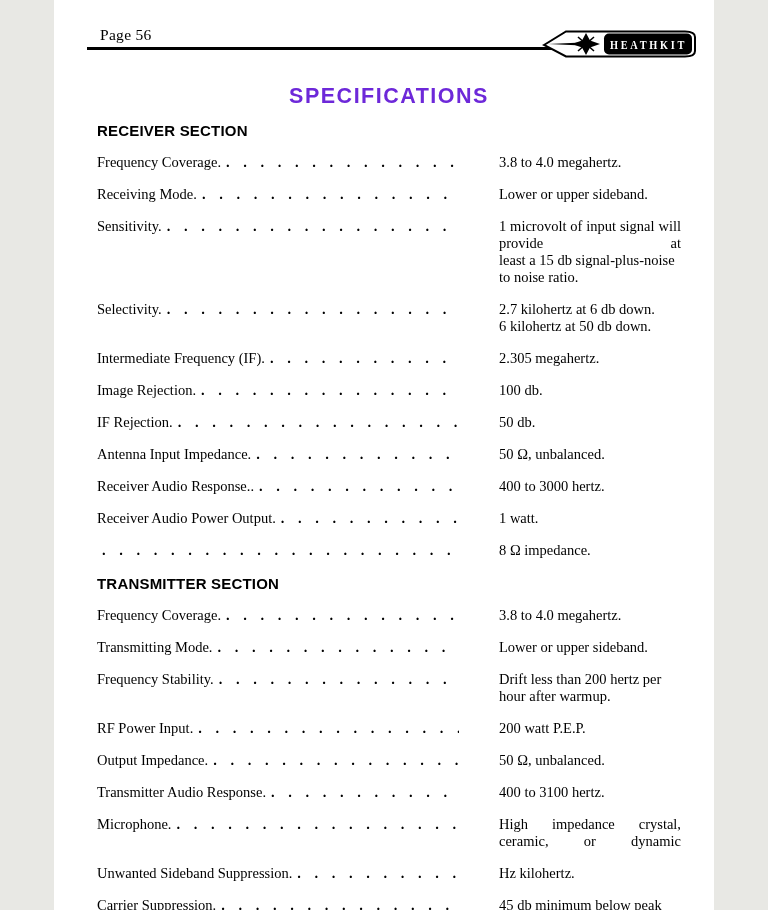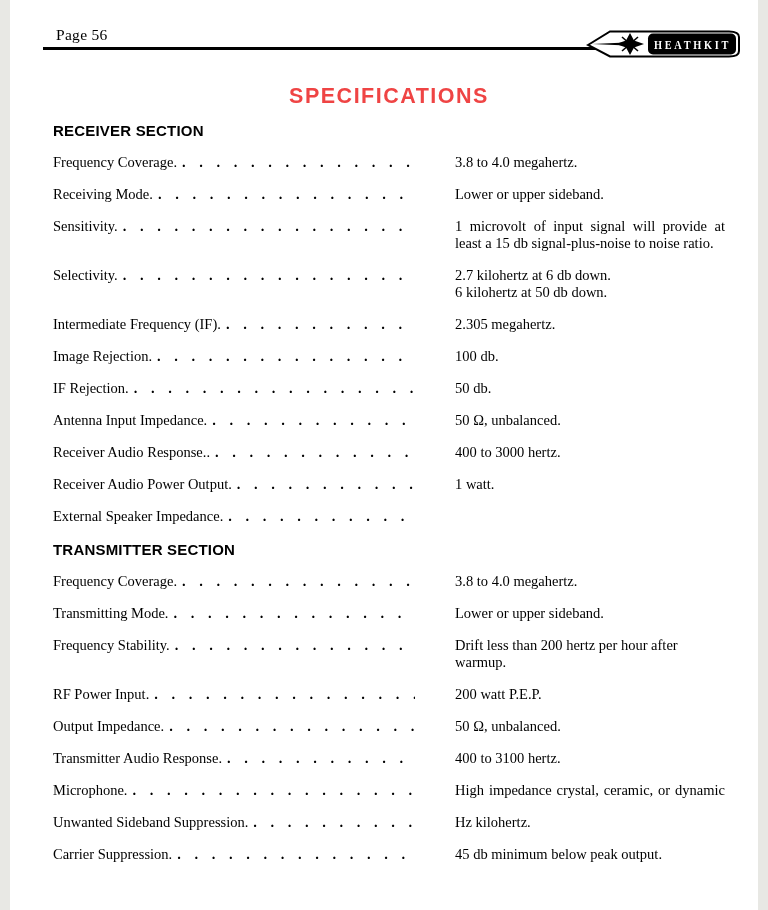--- a/index.html
+++ b/index.html
@@ -1,18 +1,18 @@
 <!DOCTYPE html>
 <html><head>
 <meta charset="utf-8">
 <style>
   html, body { margin: 0; padding: 0; background: #e8e8e4; }
   .page {
     position: relative;
-    width: 748px;
+    width: 660px;
     height: 910px;
     margin: 0 auto;
     background: #ffffff;
     color: #000000;
     font-family: "Liberation Serif", "DejaVu Serif", serif;
     font-size: 14.5px;
     line-height: 17px;
     overflow: hidden;
     box-sizing: border-box;
     padding: 26px 33px 0 43px;
@@ -43,21 +43,21 @@
   }
 
   
   .title {
     margin: 18px 0 17px 0;
     text-align: center;
     font-family: "Liberation Sans", sans-serif;
     font-weight: bold;
     font-size: 21.5px;
     letter-spacing: 1.5px;
-    color: #ef4444;
+    color: #6d28d9;
   }
 
   
   .section-heading {
     margin: 0 0 15px 0;
     font-family: "Liberation Sans", sans-serif;
     font-weight: bold;
     font-size: 15px;
     letter-spacing: 0.2px;
   }
@@ -216,23 +216,25 @@
       <span class="spec-label">Receiver Audio Power Output.</span>
       <span class="leader">. . . . . . . . . . . . . . . . . . . . . . . . . . . . . . . . . . . . . . . . </span>
     </div>
     <div class="spec-value">
               <div class="value-line">1 watt.</div>
             </div>
   </div>
 
   <div class="spec-row">
     <div class="row-left">
-      <span class="spec-label">External Speaker Impedance.</span>
-      <span class="leader">. . . . . . . . . . . . . . . . . . . . . . . . . . . . . . . . . . . . . . . . </span>
-    </div>
+      <span class="leader">. . . . . . . . . . . . . . . . . . . . . . . . . . . . . . . . . . . . . . . . </span>
+    </div>
+    <div class="spec-value">
+              <div class="value-line">8 Ω impedance.</div>
+            </div>
   </div>
 </div>
   </section>
 
   <section class="spec-section">
     <h2 class="section-heading">TRANSMITTER SECTION</h2>
     <div class="rows">
   <div class="spec-row">
     <div class="row-left">
       <span class="spec-label">Frequency Coverage.</span>

